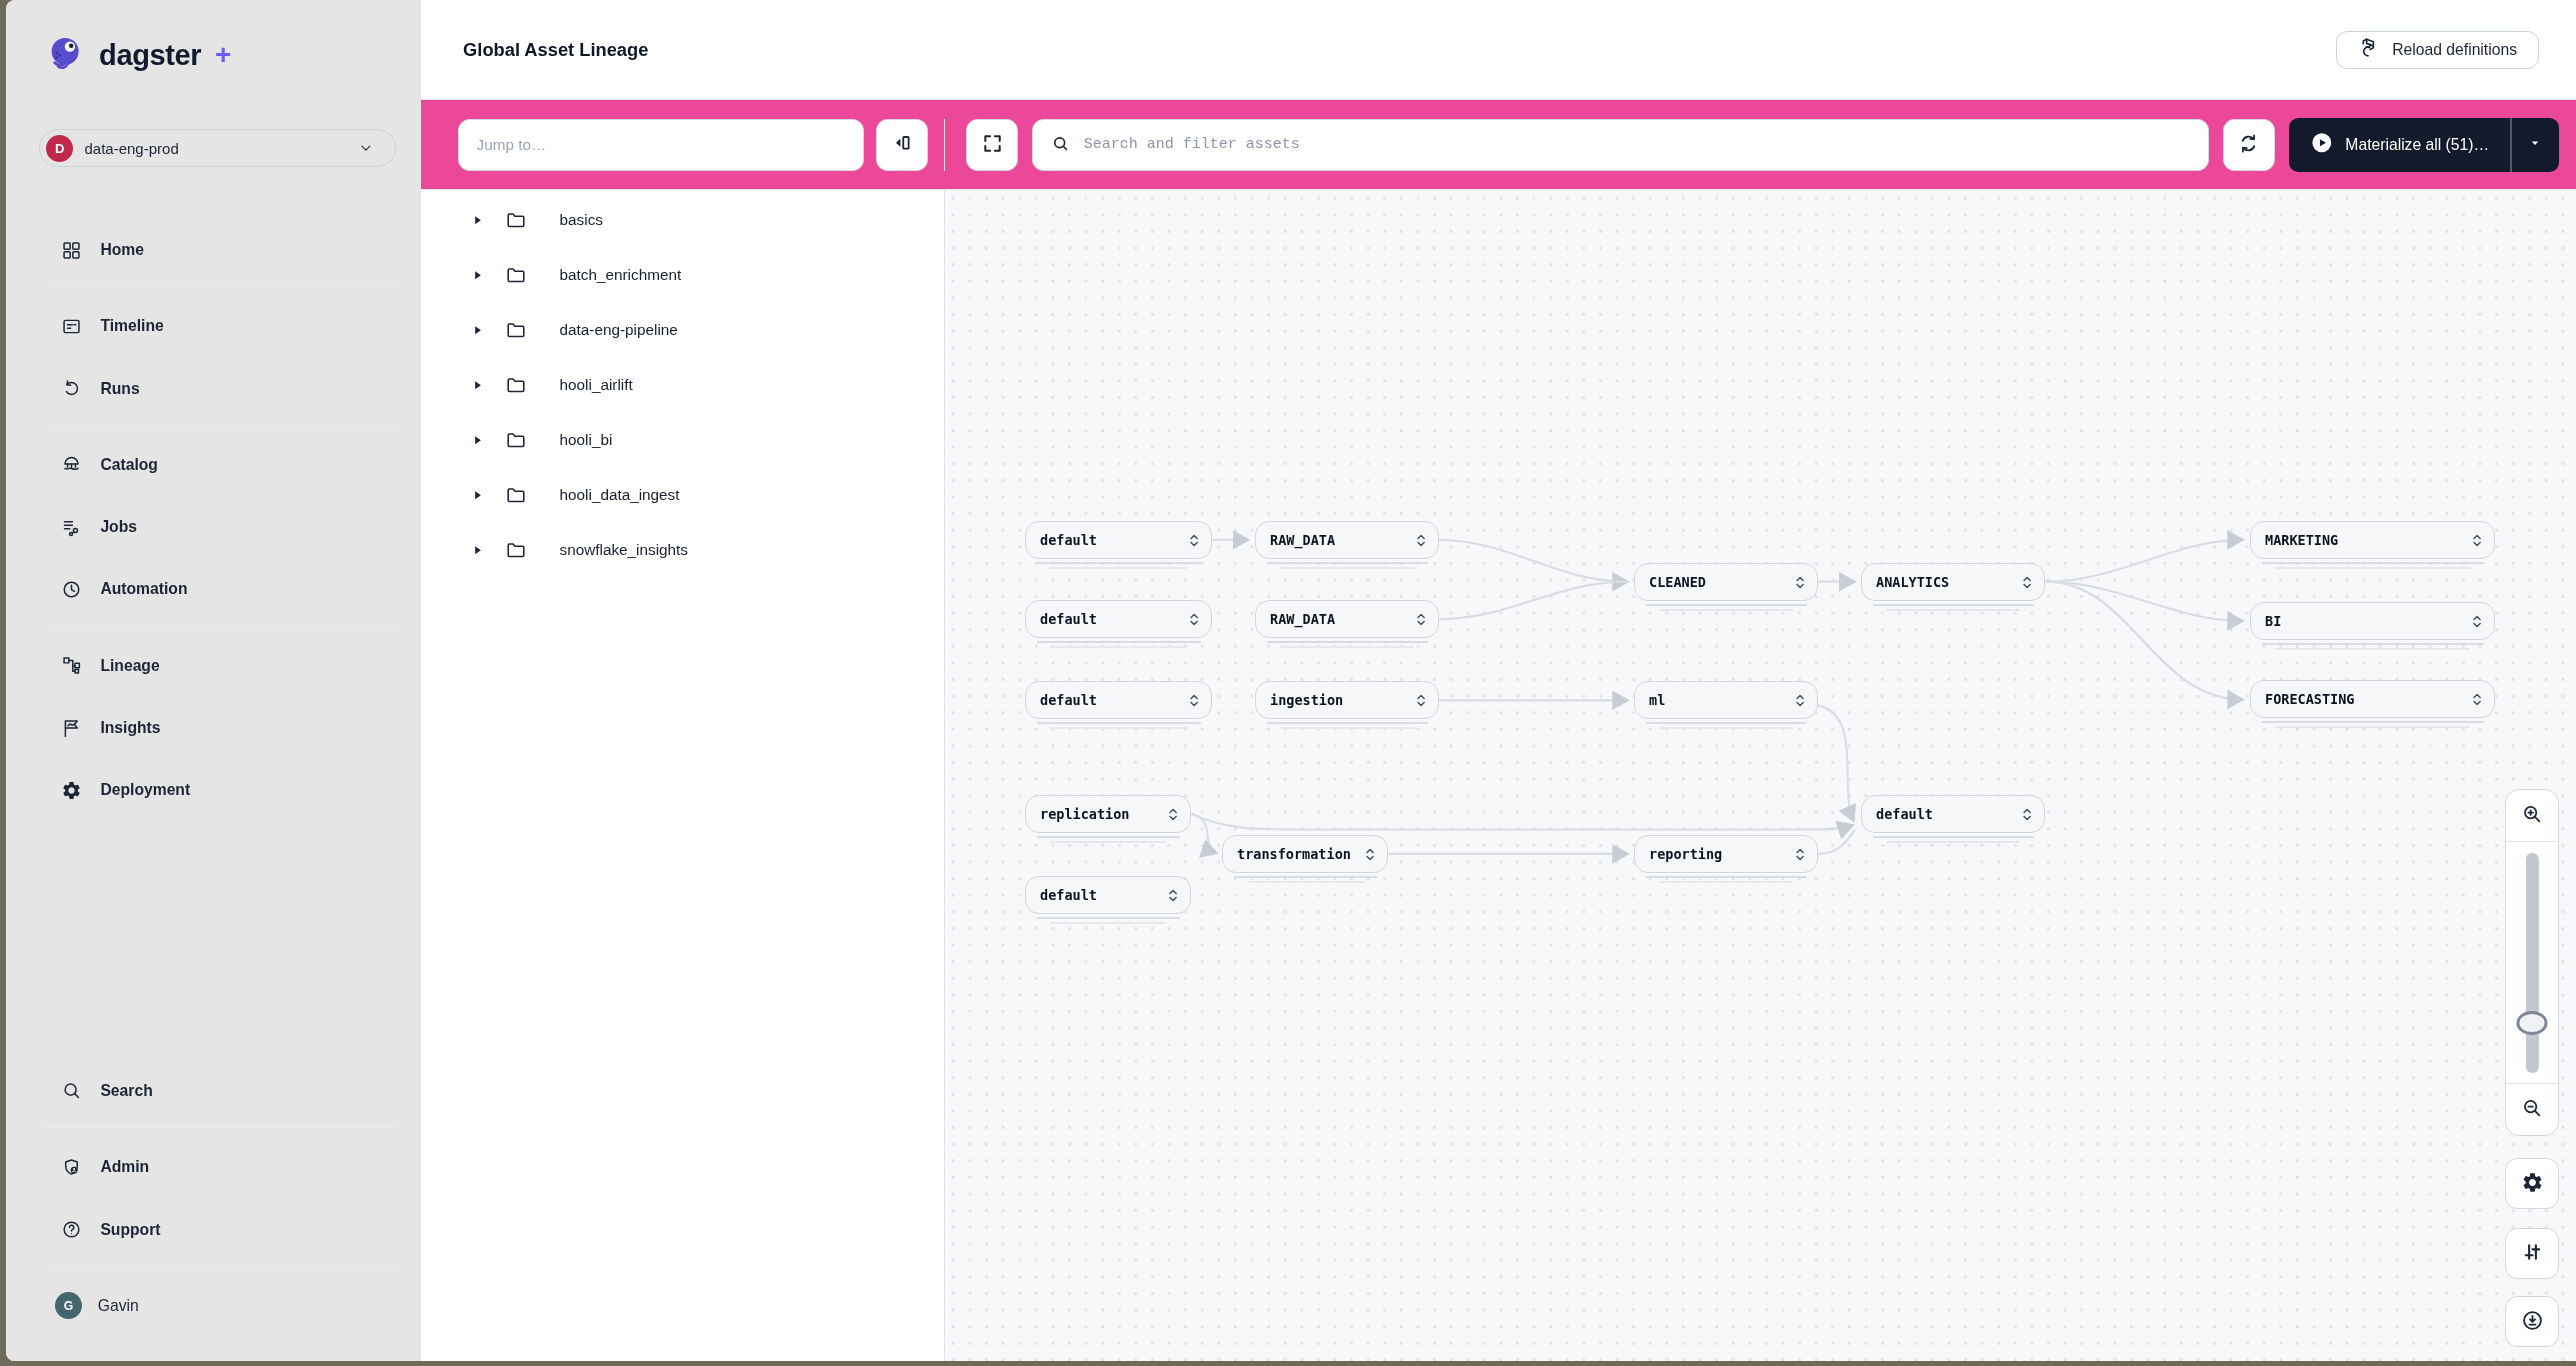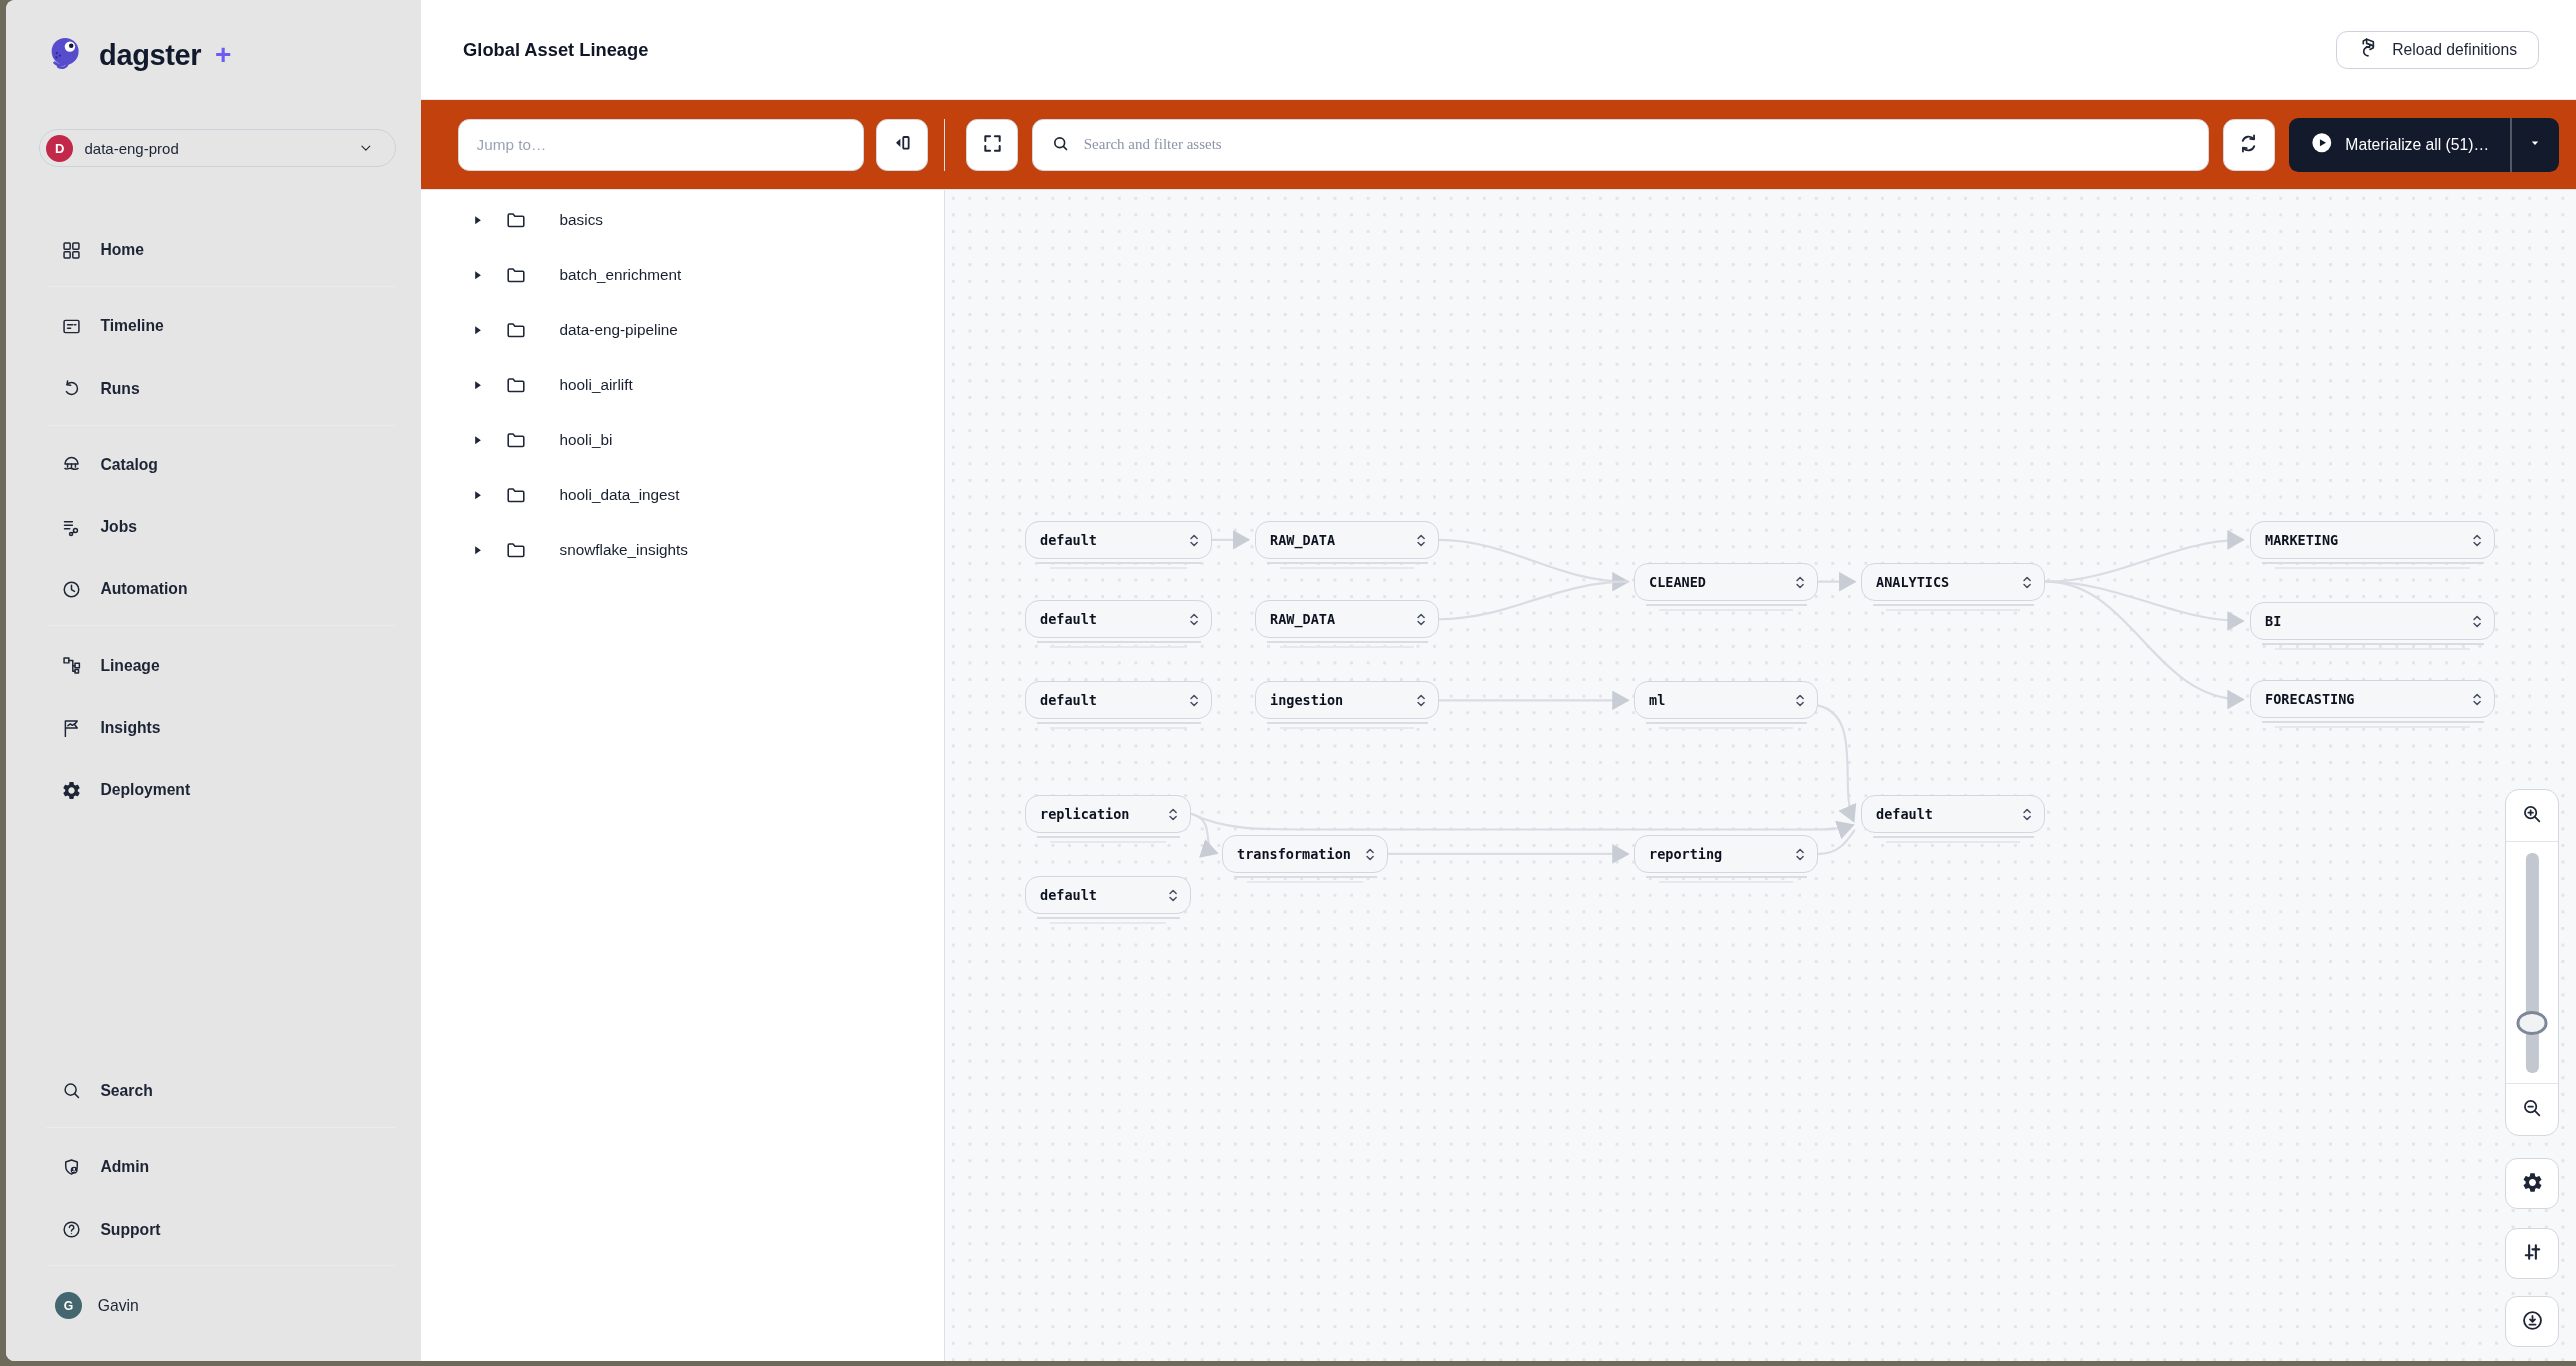--- a/index.html
+++ b/index.html
@@ -34,33 +34,33 @@
   
   .main{flex:1;display:flex;flex-direction:column;min-width:0;}
   .header{height:100px;flex-shrink:0;border-bottom:0.9px solid #e6e8ed;display:flex;
     align-items:center;justify-content:space-between;padding:0 37px 0 42px;background:#fff;}
   .page-title{font-size:18.3px;font-weight:700;color:#0f1627;}
   .btn{background:#fff;border:1.3px solid #ccd2db;border-radius:11.3px;display:flex;
     align-items:center;cursor:pointer;color:#1c2435;}
   .reload-btn{height:38px;gap:11.3px;padding:0 21px;font-size:15.7px;}
   .bi svg{stroke:#1d2536;stroke-width:1.7;fill:none;stroke-linecap:round;stroke-linejoin:round;}
 
-  .toolbar{height:90px;flex-shrink:0;display:flex;border-bottom:0.9px solid #e2e5ea;background:#c2410c;align-items:center;}
+  .toolbar{height:90px;flex-shrink:0;display:flex;border-bottom:0.9px solid #e2e5ea;background:#ec4899;align-items:center;}
   .tree-toolbar{width:524px;flex-shrink:0;border-right:1.7px solid #dcdfe4;display:flex;
     align-items:center;gap:12.2px;padding:0 15.7px 0 37px;}
   .text-input{height:52px;border:1.3px solid #d3d7de;border-radius:11.3px;font-size:15.3px;
     color:#1c2435;outline:none;background:#fff;}
   .jump-input{flex:1;padding:0 17.5px;font-family:"Liberation Sans",sans-serif;}
   .jump-input::placeholder{color:#9aa3b5;}
   .icon-btn{width:52px;height:52px;border:1.3px solid #d3d7de;border-radius:11.3px;background:#fff;
     display:grid;place-items:center;cursor:pointer;flex-shrink:0;}
   .canvas-toolbar{flex:1;display:flex;align-items:center;gap:14px;padding:0 17.5px 0 21px;min-width:0;}
   .search-wrap{flex:1;height:52px;border:1.3px solid #d3d7de;border-radius:11.3px;display:flex;
     align-items:center;gap:12.2px;padding:0 17.5px;background:#fff;min-width:0;}
-  .search-wrap input{border:none;outline:none;flex:1;font-family:Liberation Serif, serif;
+  .search-wrap input{border:none;outline:none;flex:1;font-family:Liberation Mono, monospace;
     font-size:15px;color:#1c2435;background:transparent;}
   .search-wrap input::placeholder{color:#8c94a8;}
   .mat-btn{height:54px;background:#131a2c;border-radius:9.6px;display:flex;align-items:stretch;
     color:#fff;overflow:hidden;flex-shrink:0;cursor:pointer;}
   .mat-main{display:flex;align-items:center;gap:12.2px;padding:0 21px;font-size:15.7px;}
   .mat-sep{width:1.3px;background:rgba(255,255,255,.28);}
   .mat-caret{width:47px;display:grid;place-items:center;}
 
   
   .content{flex:1;display:flex;min-height:0;}

